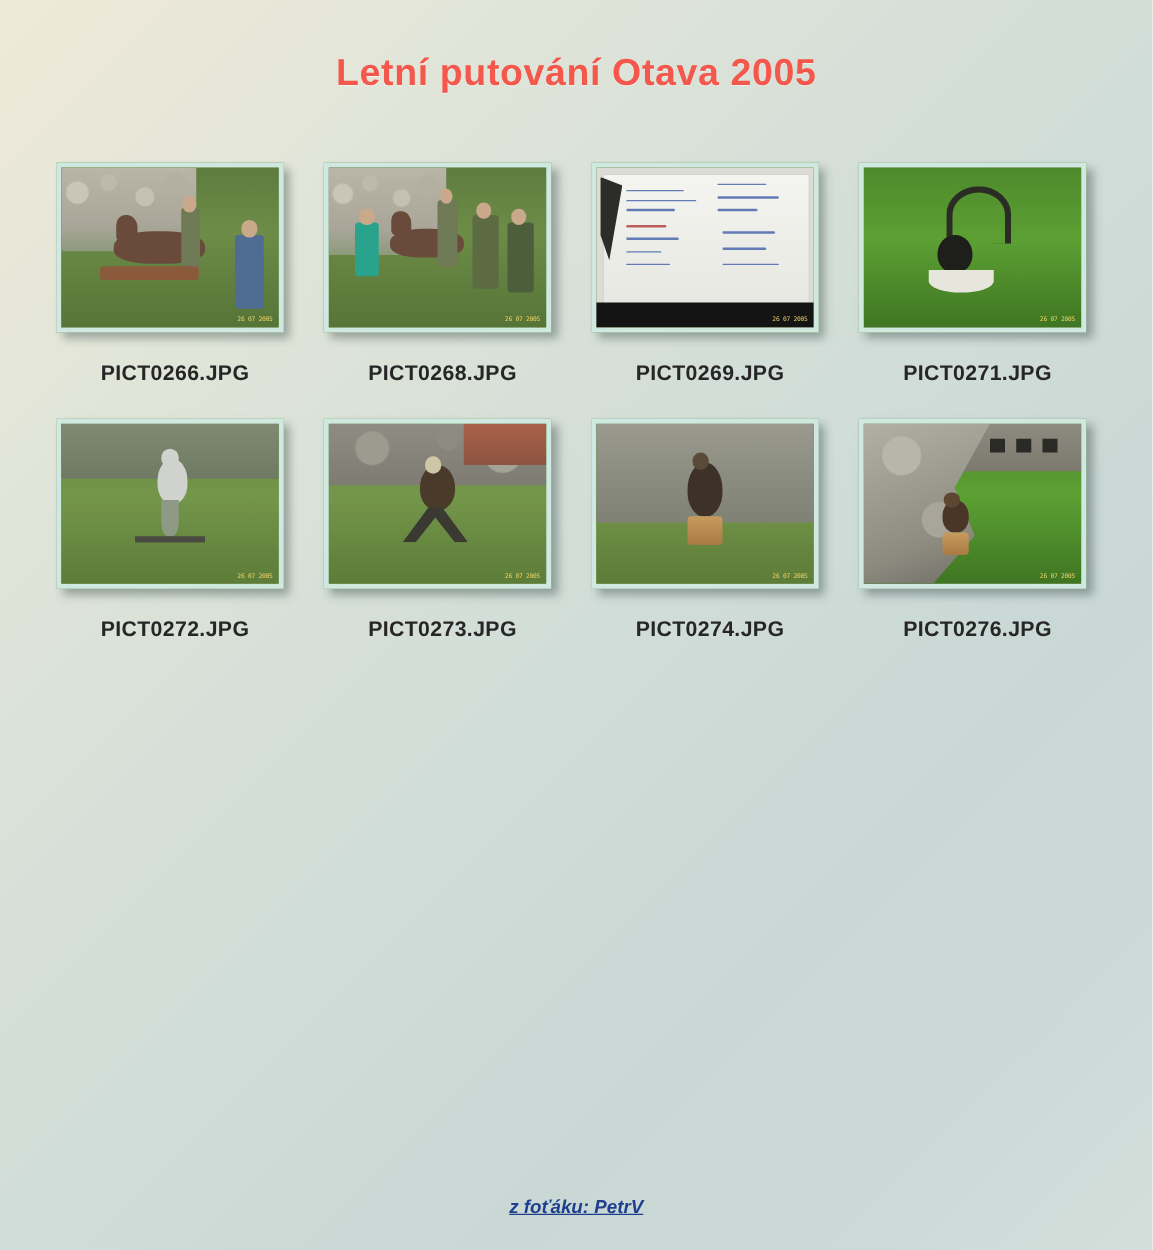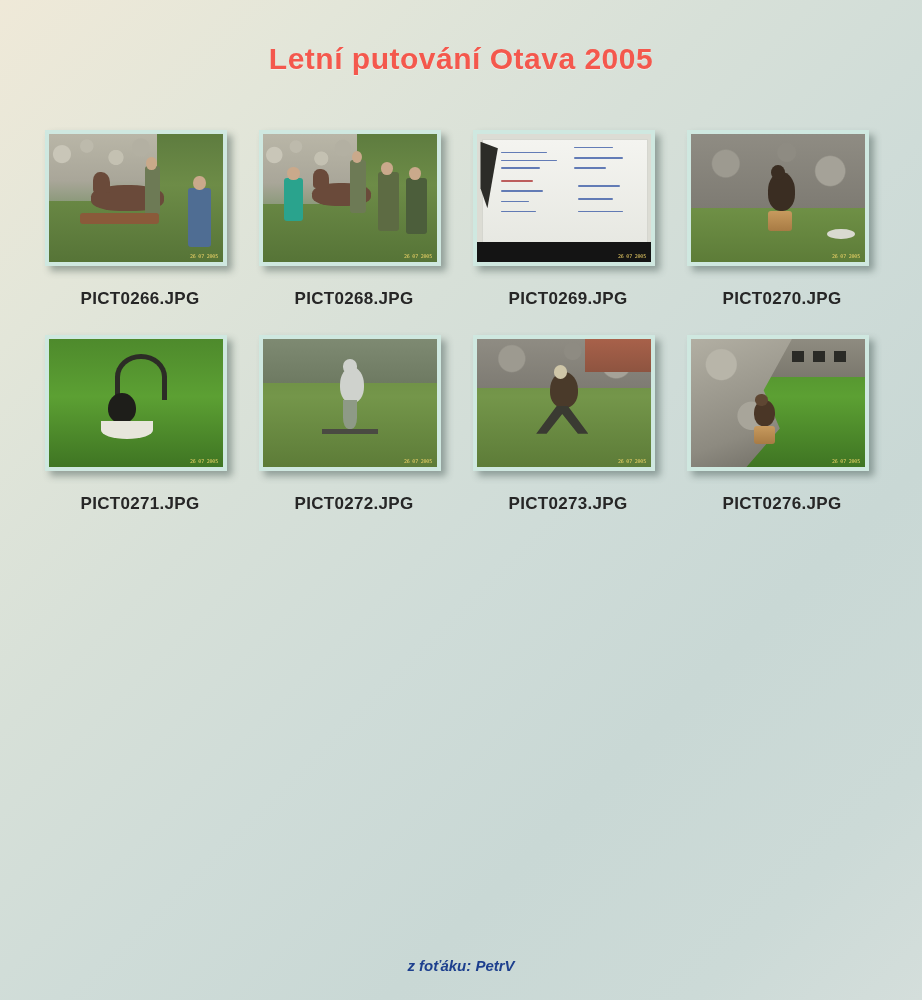--- a/index.html
+++ b/index.html
@@ -73,20 +73,21 @@
   .footer {
     position: absolute;
     left: 0;
     right: 0;
     bottom: 26px;
     text-align: center;
     color: #1d3f8e;
     font-size: 15px;
     font-weight: bold;
     font-style: italic;
+    text-decoration: underline;
   }
   .stamp {
     position: absolute;
     right: 5px;
     bottom: 3px;
     font-size: 5px;
     color: #f7d96a;
     font-family: "DejaVu Sans Mono", monospace;
     letter-spacing: -0.2px;
     opacity: 0.95;
@@ -222,36 +223,20 @@
             <div class="wb-line" style="left:58%;top:60%;width:26%;"></div>
             <div style="position:absolute;left:2%;top:6%;width:10%;height:52%;background:#2c2c28;clip-path:polygon(0 0,100% 10%,40% 100%,0 70%);"></div>
             <div class="black-bar"></div>
           </div>
           <div class="stamp">26 07 2005</div>
         </div>
       </div>
       <div class="caption">PICT0269.JPG</div>
     </div>
 
-    <div class="cell">
-      <div class="thumb-wrap">
-        <div class="thumb">
-          <div class="scene">
-            <div class="grass-mid"></div>
-            <div class="wall-grey" style="height:58%;"></div>
-            <div class="bird-dark" style="left:44%;top:30%;width:16%;height:30%;"></div>
-            <div class="bird-dark" style="left:46%;top:24%;width:8%;height:12%;border-radius:50%;"></div>
-            <div class="bucket" style="left:44%;top:60%;width:14%;height:16%;"></div>
-            <div style="position:absolute;left:78%;top:74%;width:16%;height:8%;background:#d9dad0;border-radius:50%;"></div>
-          </div>
-          <div class="stamp">26 07 2005</div>
-        </div>
-      </div>
-      <div class="caption">PICT0270.JPG</div>
-    </div>
 
     <div class="cell">
       <div class="thumb-wrap">
         <div class="thumb">
           <div class="scene">
             <div class="grass-lush"></div>
             <div style="position:absolute;left:38%;top:12%;width:24%;height:32%;border:5px solid #2c2c26;border-bottom:none;border-radius:50% 50% 0 0;"></div>
             <div class="bird-dark" style="left:34%;top:42%;width:16%;height:24%;background:#1e1e1a;"></div>
             <div class="bowl" style="left:30%;top:64%;width:30%;height:14%;"></div>
           </div>
@@ -288,20 +273,35 @@
             <div class="bird-dark" style="left:42%;top:26%;width:16%;height:28%;background:#4a3a2a;"></div>
             <div class="bird-dark" style="left:44%;top:20%;width:8%;height:11%;border-radius:50%;background:#cfc6a8;"></div>
             <div style="position:absolute;left:34%;top:52%;width:30%;height:22%;background:#3a3a32;clip-path:polygon(40% 0,60% 0,100% 100%,80% 100%,50% 30%,20% 100%,0 100%);"></div>
           </div>
           <div class="stamp">26 07 2005</div>
         </div>
       </div>
       <div class="caption">PICT0273.JPG</div>
     </div>
 
+    <div class="cell">
+      <div class="thumb-wrap">
+        <div class="thumb">
+          <div class="scene">
+            <div class="grass-mid"></div>
+            <div class="wall-grey" style="height:62%;background:linear-gradient(180deg,#9a9a8e 0%,#7f8174 100%);"></div>
+            <div class="bird-dark" style="left:42%;top:24%;width:16%;height:34%;background:#3e3228;"></div>
+            <div class="bird-dark" style="left:44%;top:18%;width:8%;height:11%;border-radius:50%;background:#5a4a3a;"></div>
+            <div class="bucket" style="left:42%;top:58%;width:16%;height:18%;"></div>
+          </div>
+          <div class="stamp">26 07 2005</div>
+        </div>
+      </div>
+      <div class="caption">PICT0274.JPG</div>
+    </div>
 
 
     <div class="cell">
       <div class="thumb-wrap">
         <div class="thumb">
           <div class="scene">
             <div class="grass-lush"></div>
             <div class="fortwall" style="height:30%;"></div>
             <div class="window-hole" style="left:58%;top:9%;width:7%;height:9%;"></div>
             <div class="window-hole" style="left:70%;top:9%;width:7%;height:9%;"></div>

